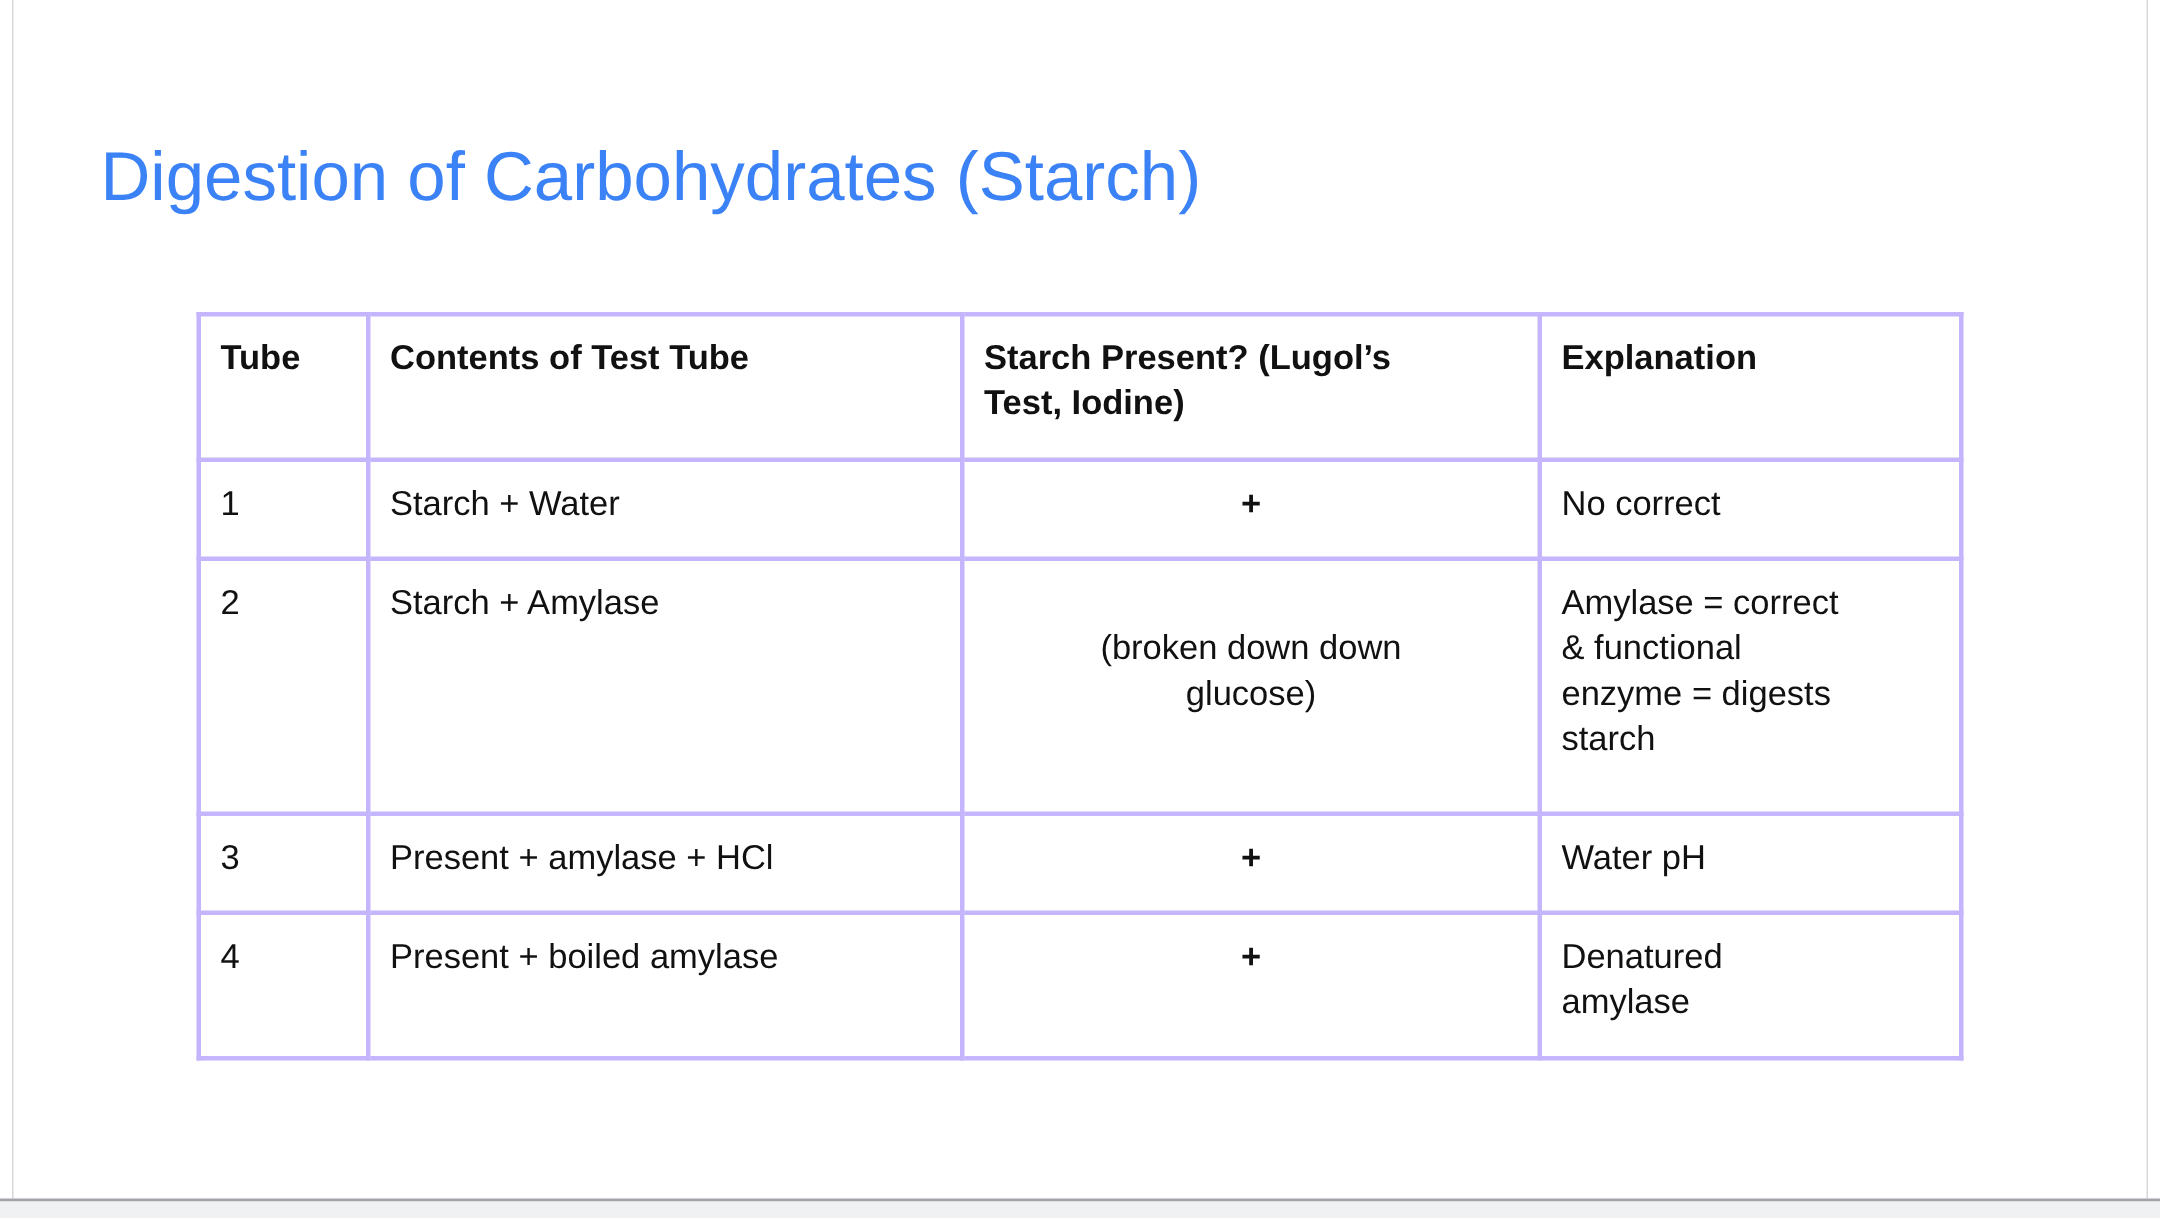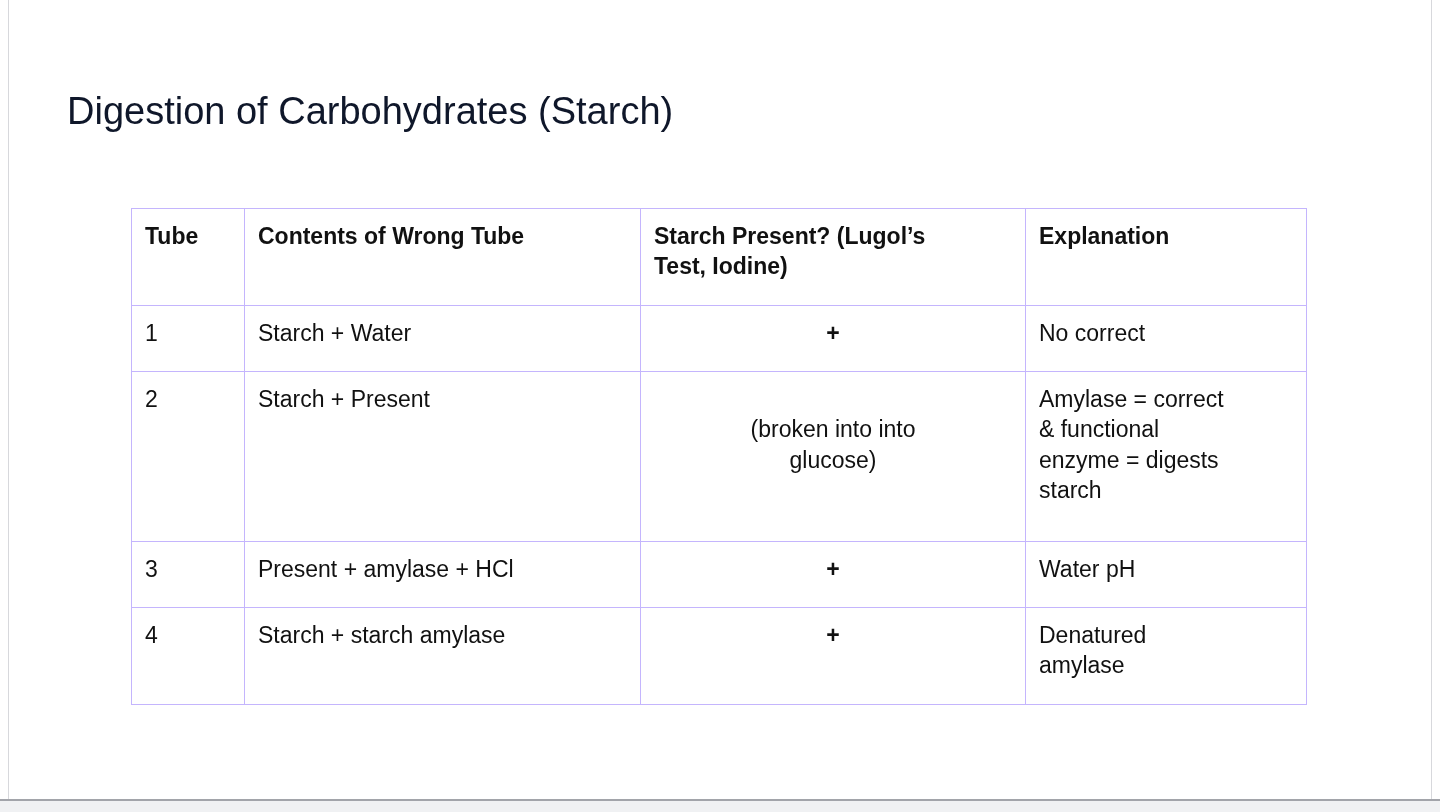--- a/index.html
+++ b/index.html
@@ -36,37 +36,37 @@
   }
   .notes-strip {
     position: absolute;
     left: 0; top: 801px;
     width: 1440px; height: 11px;
     background: #f0f1f3;
   }
   .slide-title {
     position: absolute;
     left: 67px; top: 90px;
-    font-size: 38px;
+    font-size: 46px;
     font-weight: 400;
     letter-spacing: 0px;
-    color: #0f172a;
+    color: #3b82f6;
     white-space: nowrap;
     cursor: default;
     text-align: center;
   }
   table.data-table {
     position: absolute;
     left: 131px; top: 208px;
     border-collapse: collapse;
     table-layout: fixed;
     width: 1175px;
   }
   table.data-table th, table.data-table td {
-    border: 1px solid #c4b5fd;
+    border: 3px solid #c4b5fd;
     vertical-align: top;
     padding: 12px 13px 6px 13px;
     font-size: 23px;
     line-height: 1.32;
     white-space: pre-line;
     overflow: hidden;
   }
   table.data-table th {
     font-weight: 700;
     text-align: left;
@@ -92,51 +92,51 @@
   <table class="data-table">
     <colgroup>
       <col class="col-tube">
       <col class="col-contents">
       <col class="col-starch">
       <col class="col-explanation">
     </colgroup>
     <tbody>
       <tr class="header-row">
         <th>Tube</th>
-        <th>Contents of Wrong Tube</th>
+        <th>Contents of Test Tube</th>
         <th>Starch Present? (Lugol’s
 Test, Iodine)</th>
         <th>Explanation</th>
       </tr>
       <tr class="row-1">
         <td>1</td>
         <td>Starch + Water</td>
         <td class="starch-cell plus-cell">+</td>
         <td>No correct</td>
       </tr>
       <tr class="row-2">
         <td>2</td>
-        <td>Starch + Present</td>
+        <td>Starch + Amylase</td>
         <td class="starch-cell">
-(broken into into
+(broken down down
 glucose)</td>
         <td>Amylase = correct
 &amp; functional
 enzyme = digests
 starch</td>
       </tr>
       <tr class="row-3">
         <td>3</td>
         <td>Present + amylase + HCl</td>
         <td class="starch-cell plus-cell">+</td>
         <td>Water pH</td>
       </tr>
       <tr class="row-4">
         <td>4</td>
-        <td>Starch + starch amylase</td>
+        <td>Present + boiled amylase</td>
         <td class="starch-cell plus-cell">+</td>
         <td>Denatured
 amylase</td>
       </tr>
     </tbody>
   </table>
 
 </div>
 
 <div class="edge-line-left"></div>

